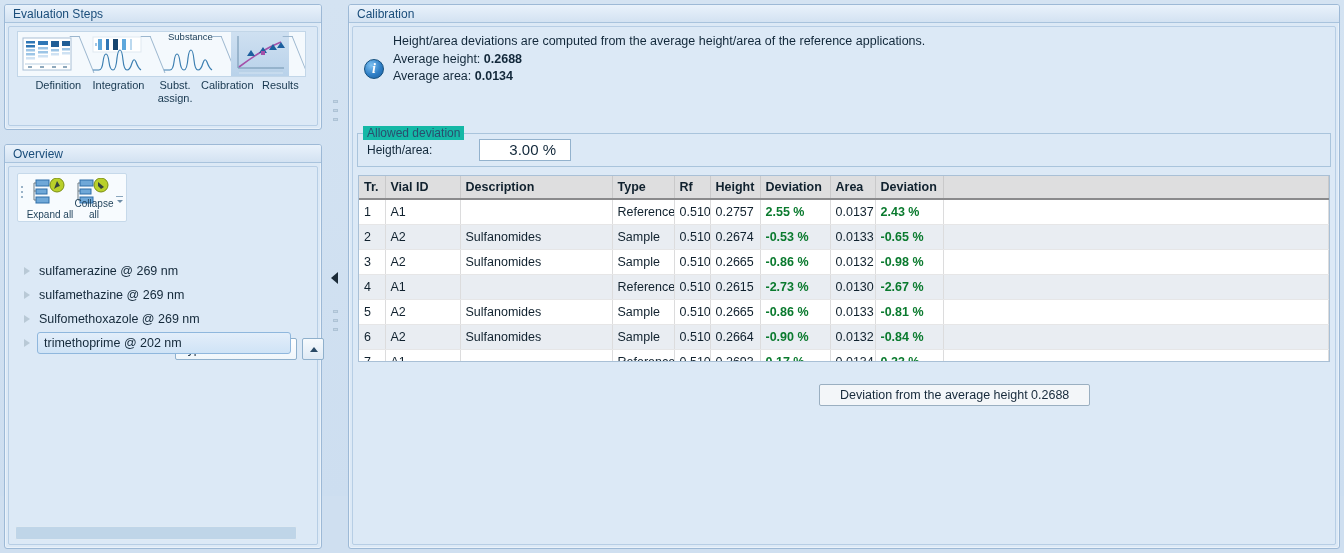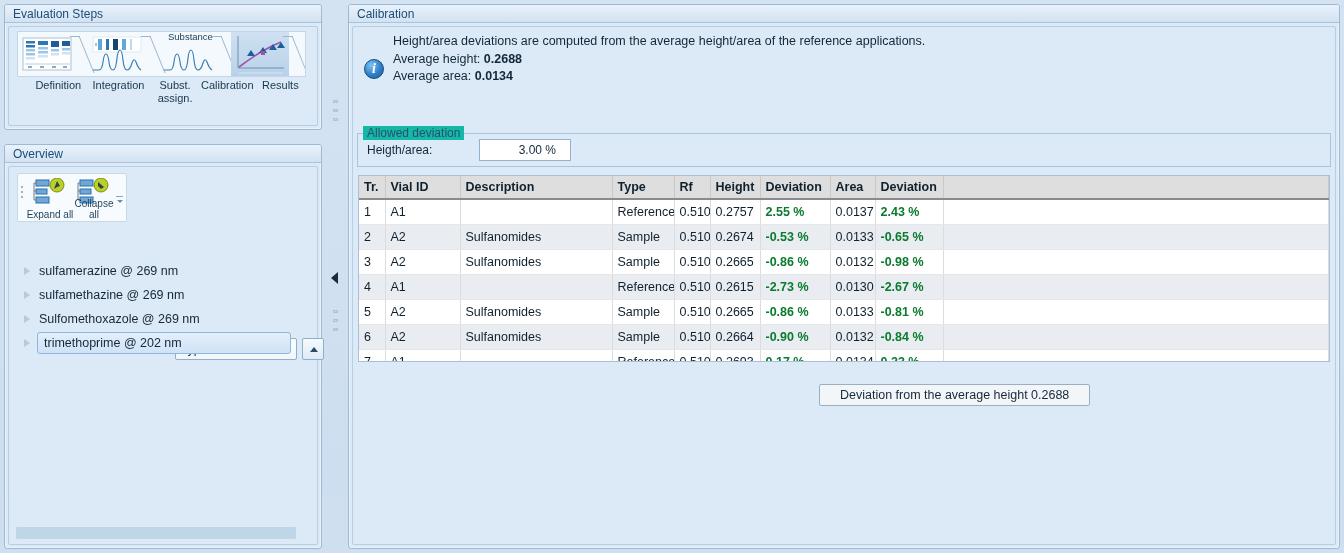--- a/index.html
+++ b/index.html
@@ -245,21 +245,21 @@
   }
   .gb-label {
     position:absolute; left: 10px; top: 18px;
     font-size: 12px; color:#12283a;
   }
   .gb-input {
     position:absolute; left: 122px; top: 14px;
     width: 92px; height: 22px;
     background: #fff;
     border: 1px solid #93b2cd;
-    font-size: 12px;
+    font-size: 15px;
     color: #12283a;
     text-align: right;
     line-height: 20px;
     padding-right: 14px;
   }
 
   
   .grid-wrap {
     position:absolute;
     left: 5px; top: 148px; right: 5px; height: 187px;

